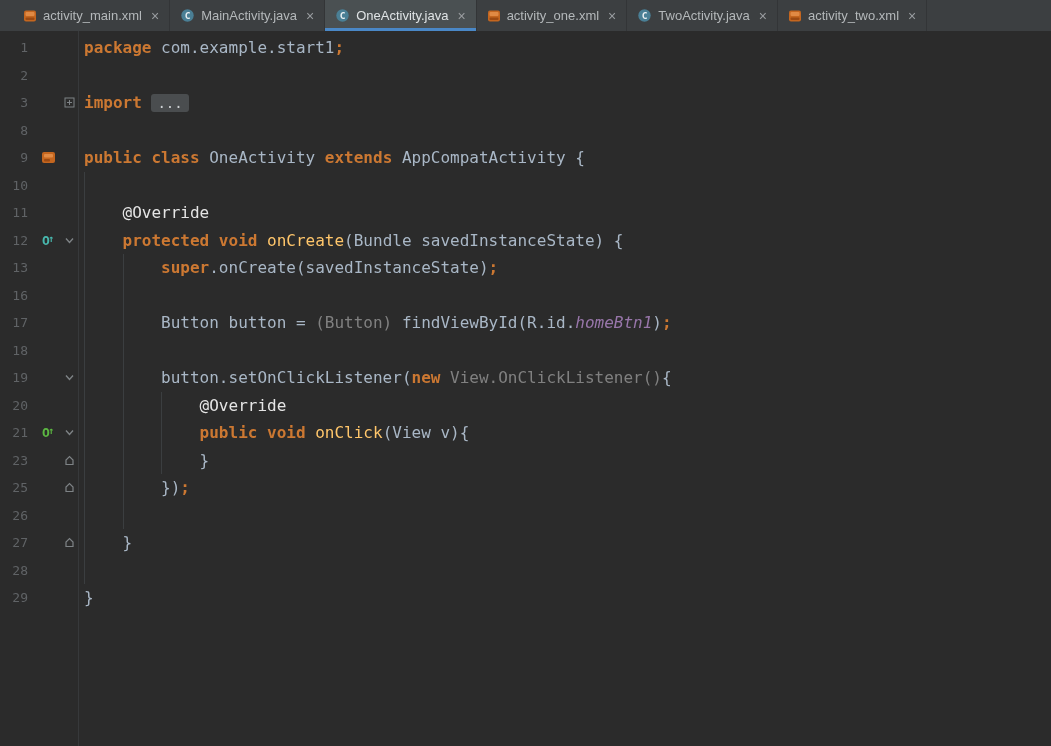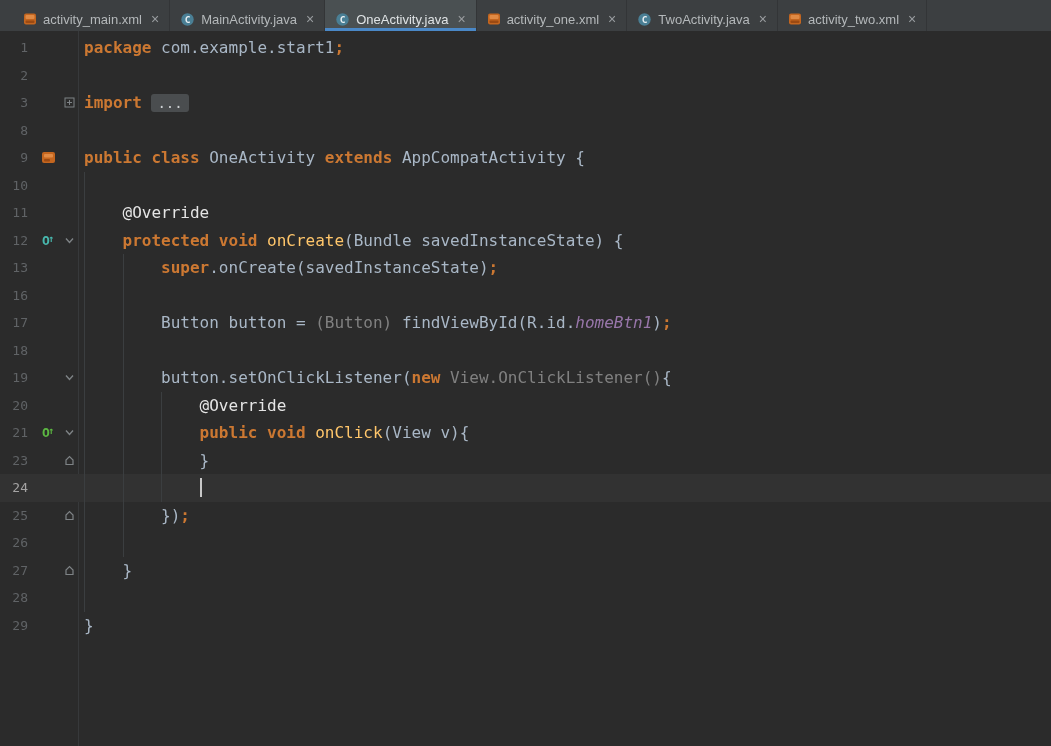--- a/index.html
+++ b/index.html
@@ -1,21 +1,21 @@
 <!DOCTYPE html>
 <html><head>
 <meta charset="utf-8">
 <style>
   html,body{margin:0;padding:0;background:#2b2b2b;}
   .app{width:1051px;height:746px;position:relative;overflow:hidden;background:#2b2b2b;
        font-family:"Liberation Sans",sans-serif;}
 
   
   .tabbar{height:31px;background:#3c3f41;display:flex;align-items:stretch;padding-left:13px;}
-  .tab{display:flex;align-items:flex-start;gap:6px;padding:12px 10px;position:relative;
+  .tab{display:flex;align-items:center;gap:6px;padding:4px 10px;position:relative;
        border-right:1px solid #333537;color:#b4b8ba;font-size:13px;cursor:default;white-space:nowrap;}
   .tab.selected{background:#4a5052;color:#dfe3e5;}
   .tab.selected::after{content:"";position:absolute;left:0;right:0;bottom:0;height:3px;background:#4a88c7;}
   .tab-icon{display:flex;align-items:center;}
   .tab-close{color:#9a9da0;font-size:14px;margin-left:3px;line-height:1;}
 
   
   .editor{position:absolute;top:31px;left:0;right:0;bottom:0;background:#2b2b2b;
           font-family:"DejaVu Sans Mono",monospace;font-size:16px;padding-top:3px;}
   .gutter-vline{position:absolute;left:78px;top:0;bottom:0;width:1px;background:#37393b;}
@@ -234,26 +234,20 @@
       <div class="row">
         <div class="g-num">23</div>
         <div class="g-icon"></div>
         <div class="g-fold">
           <svg width="11" height="11" viewBox="0 0 11 11">
             <path d="M2 9.5 L2 5 L5.5 1.5 L9 5 L9 9.5 Z" fill="none" stroke="#7E8386" stroke-width="1.2"></path>
           </svg>
         </div>
         <div class="code"><span class="guide" style="left: calc(0ch + 6px);"></span><span class="guide" style="left: calc(4ch + 6px);"></span><span class="guide" style="left: calc(8ch + 6px);"></span><span class="pl">            }</span></div>
       </div>
-      <div class="row active">
-        <div class="g-num">24</div>
-        <div class="g-icon"></div>
-        <div class="g-fold"></div>
-        <div class="code"><span class="guide" style="left: calc(0ch + 6px);"></span><span class="guide" style="left: calc(4ch + 6px);"></span><span class="guide" style="left: calc(8ch + 6px);"></span><span class="caret" style="left: calc(12ch + 6px);"></span></div>
-      </div>
       <div class="row">
         <div class="g-num">25</div>
         <div class="g-icon"></div>
         <div class="g-fold">
           <svg width="11" height="11" viewBox="0 0 11 11">
             <path d="M2 9.5 L2 5 L5.5 1.5 L9 5 L9 9.5 Z" fill="none" stroke="#7E8386" stroke-width="1.2"></path>
           </svg>
         </div>
         <div class="code"><span class="guide" style="left: calc(0ch + 6px);"></span><span class="guide" style="left: calc(4ch + 6px);"></span><span class="pl">        })</span><span class="kw">;</span></div>
       </div>

